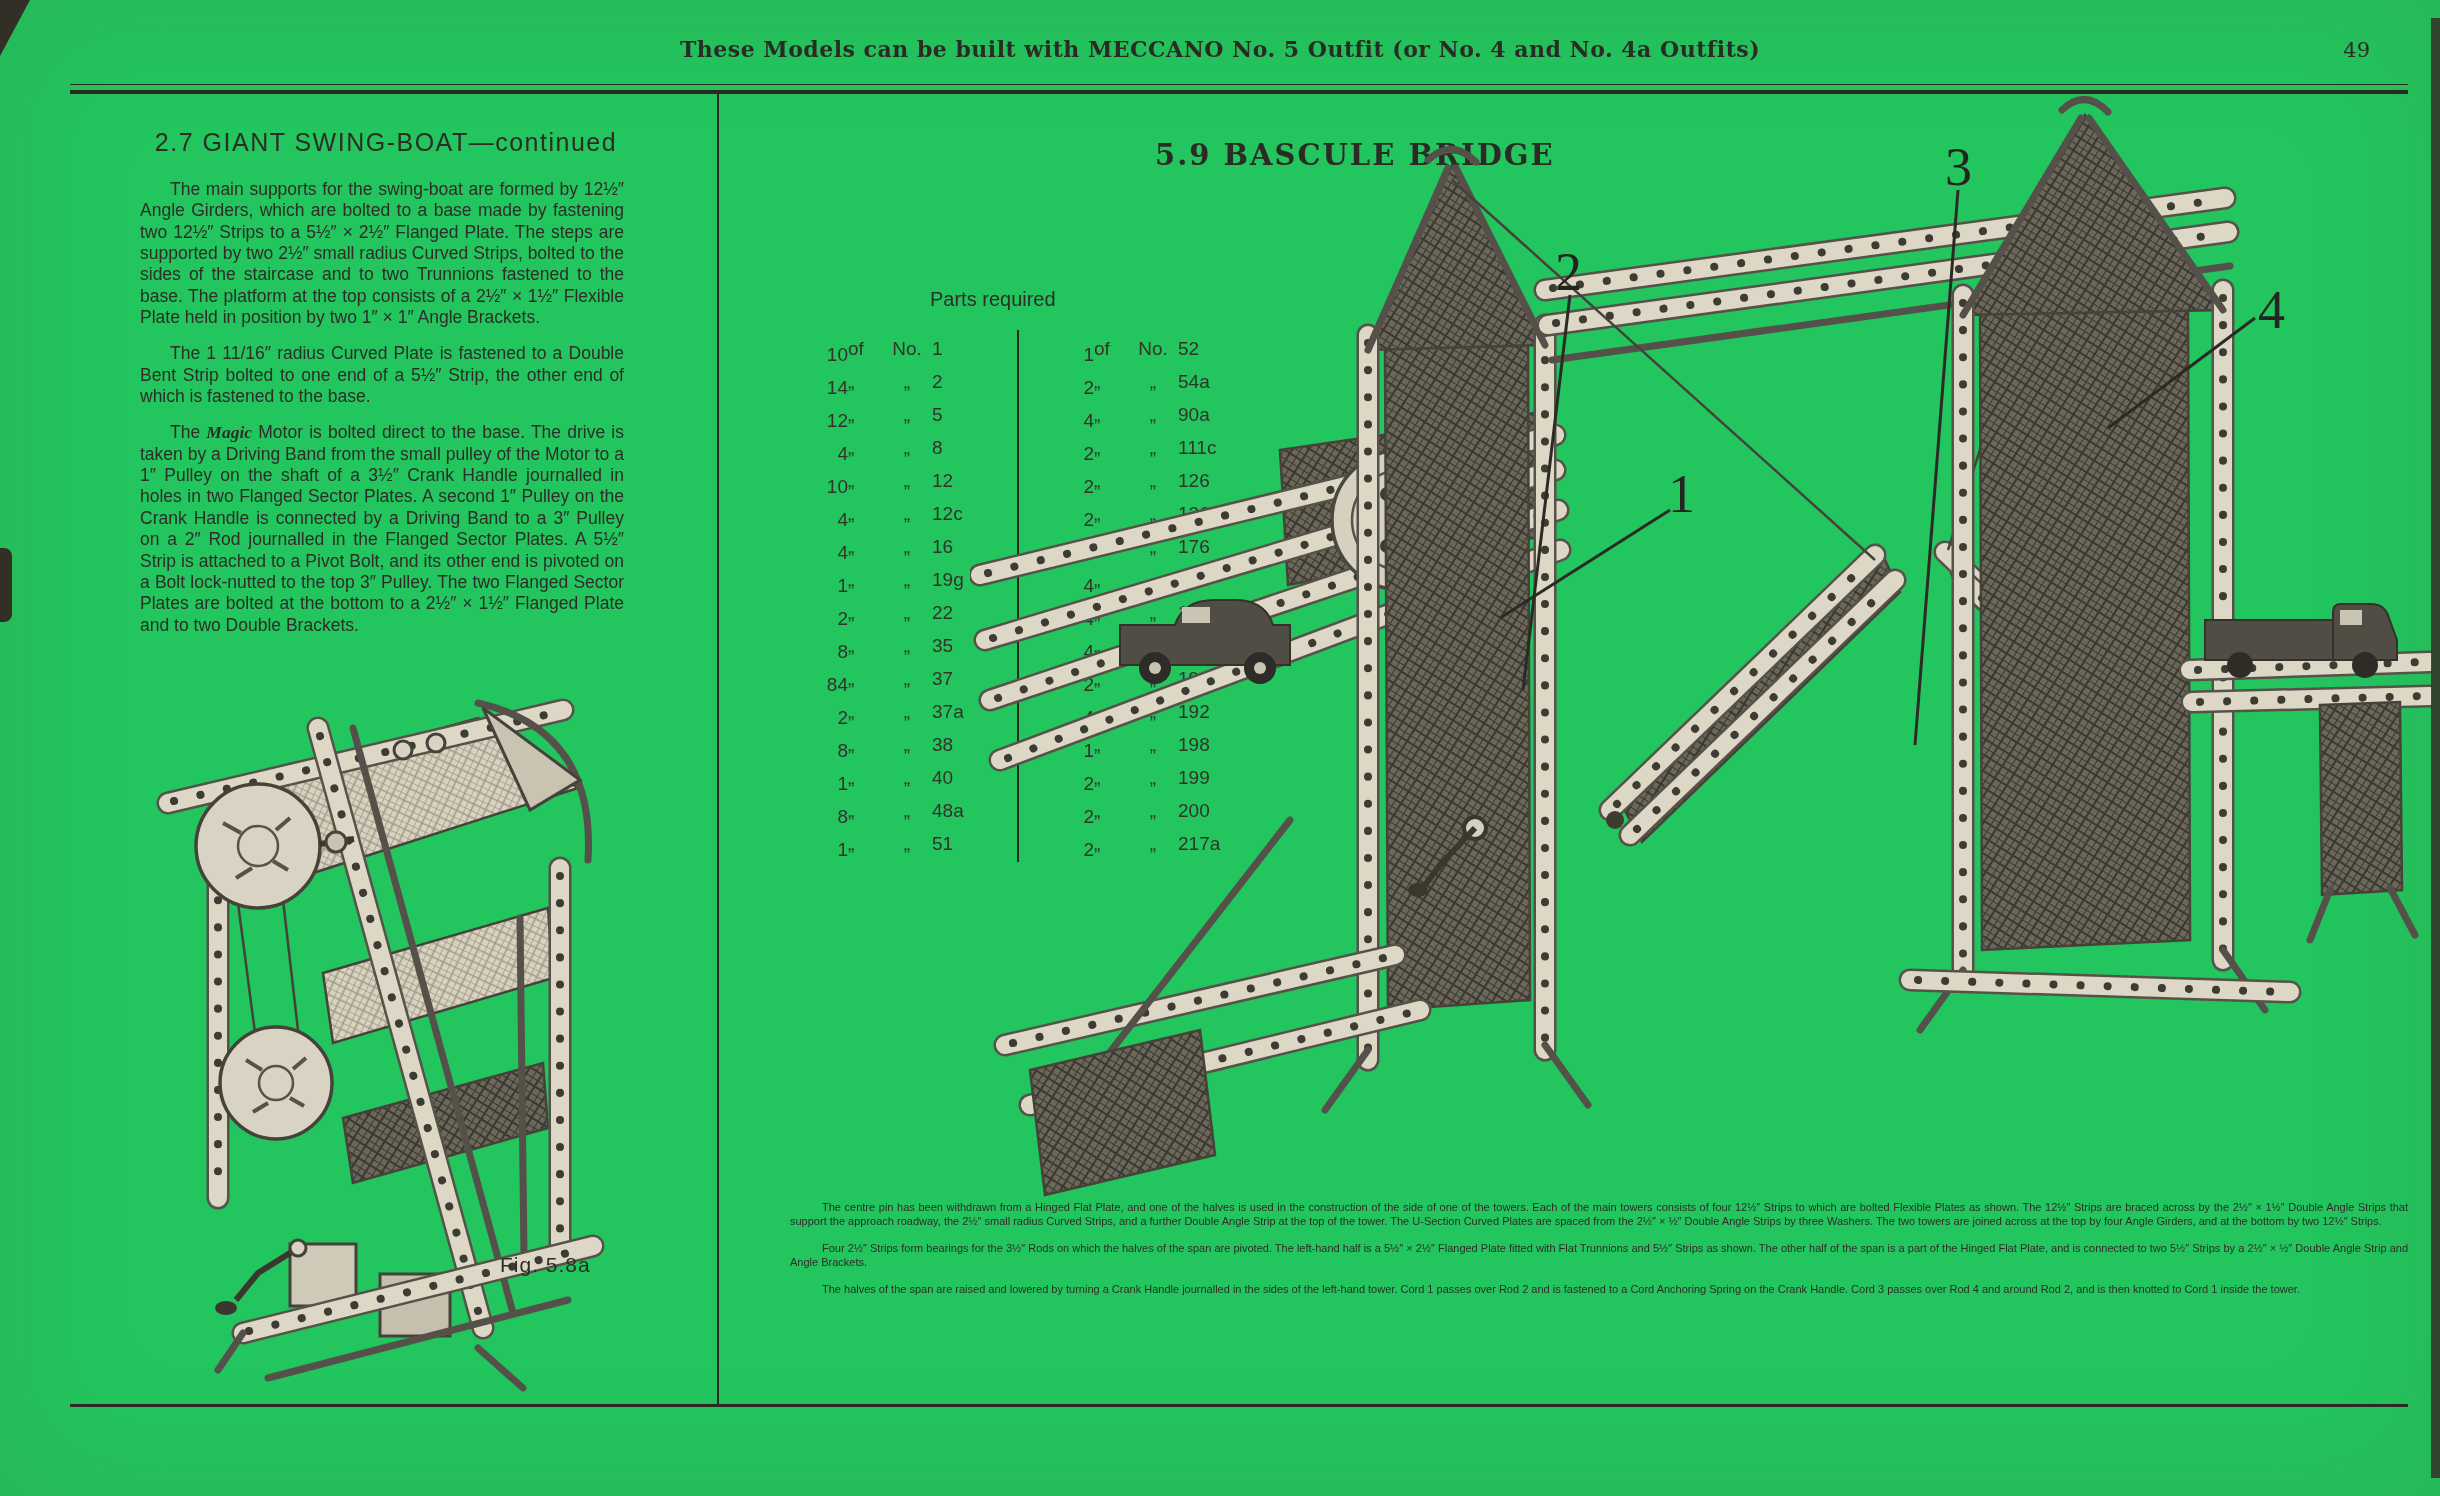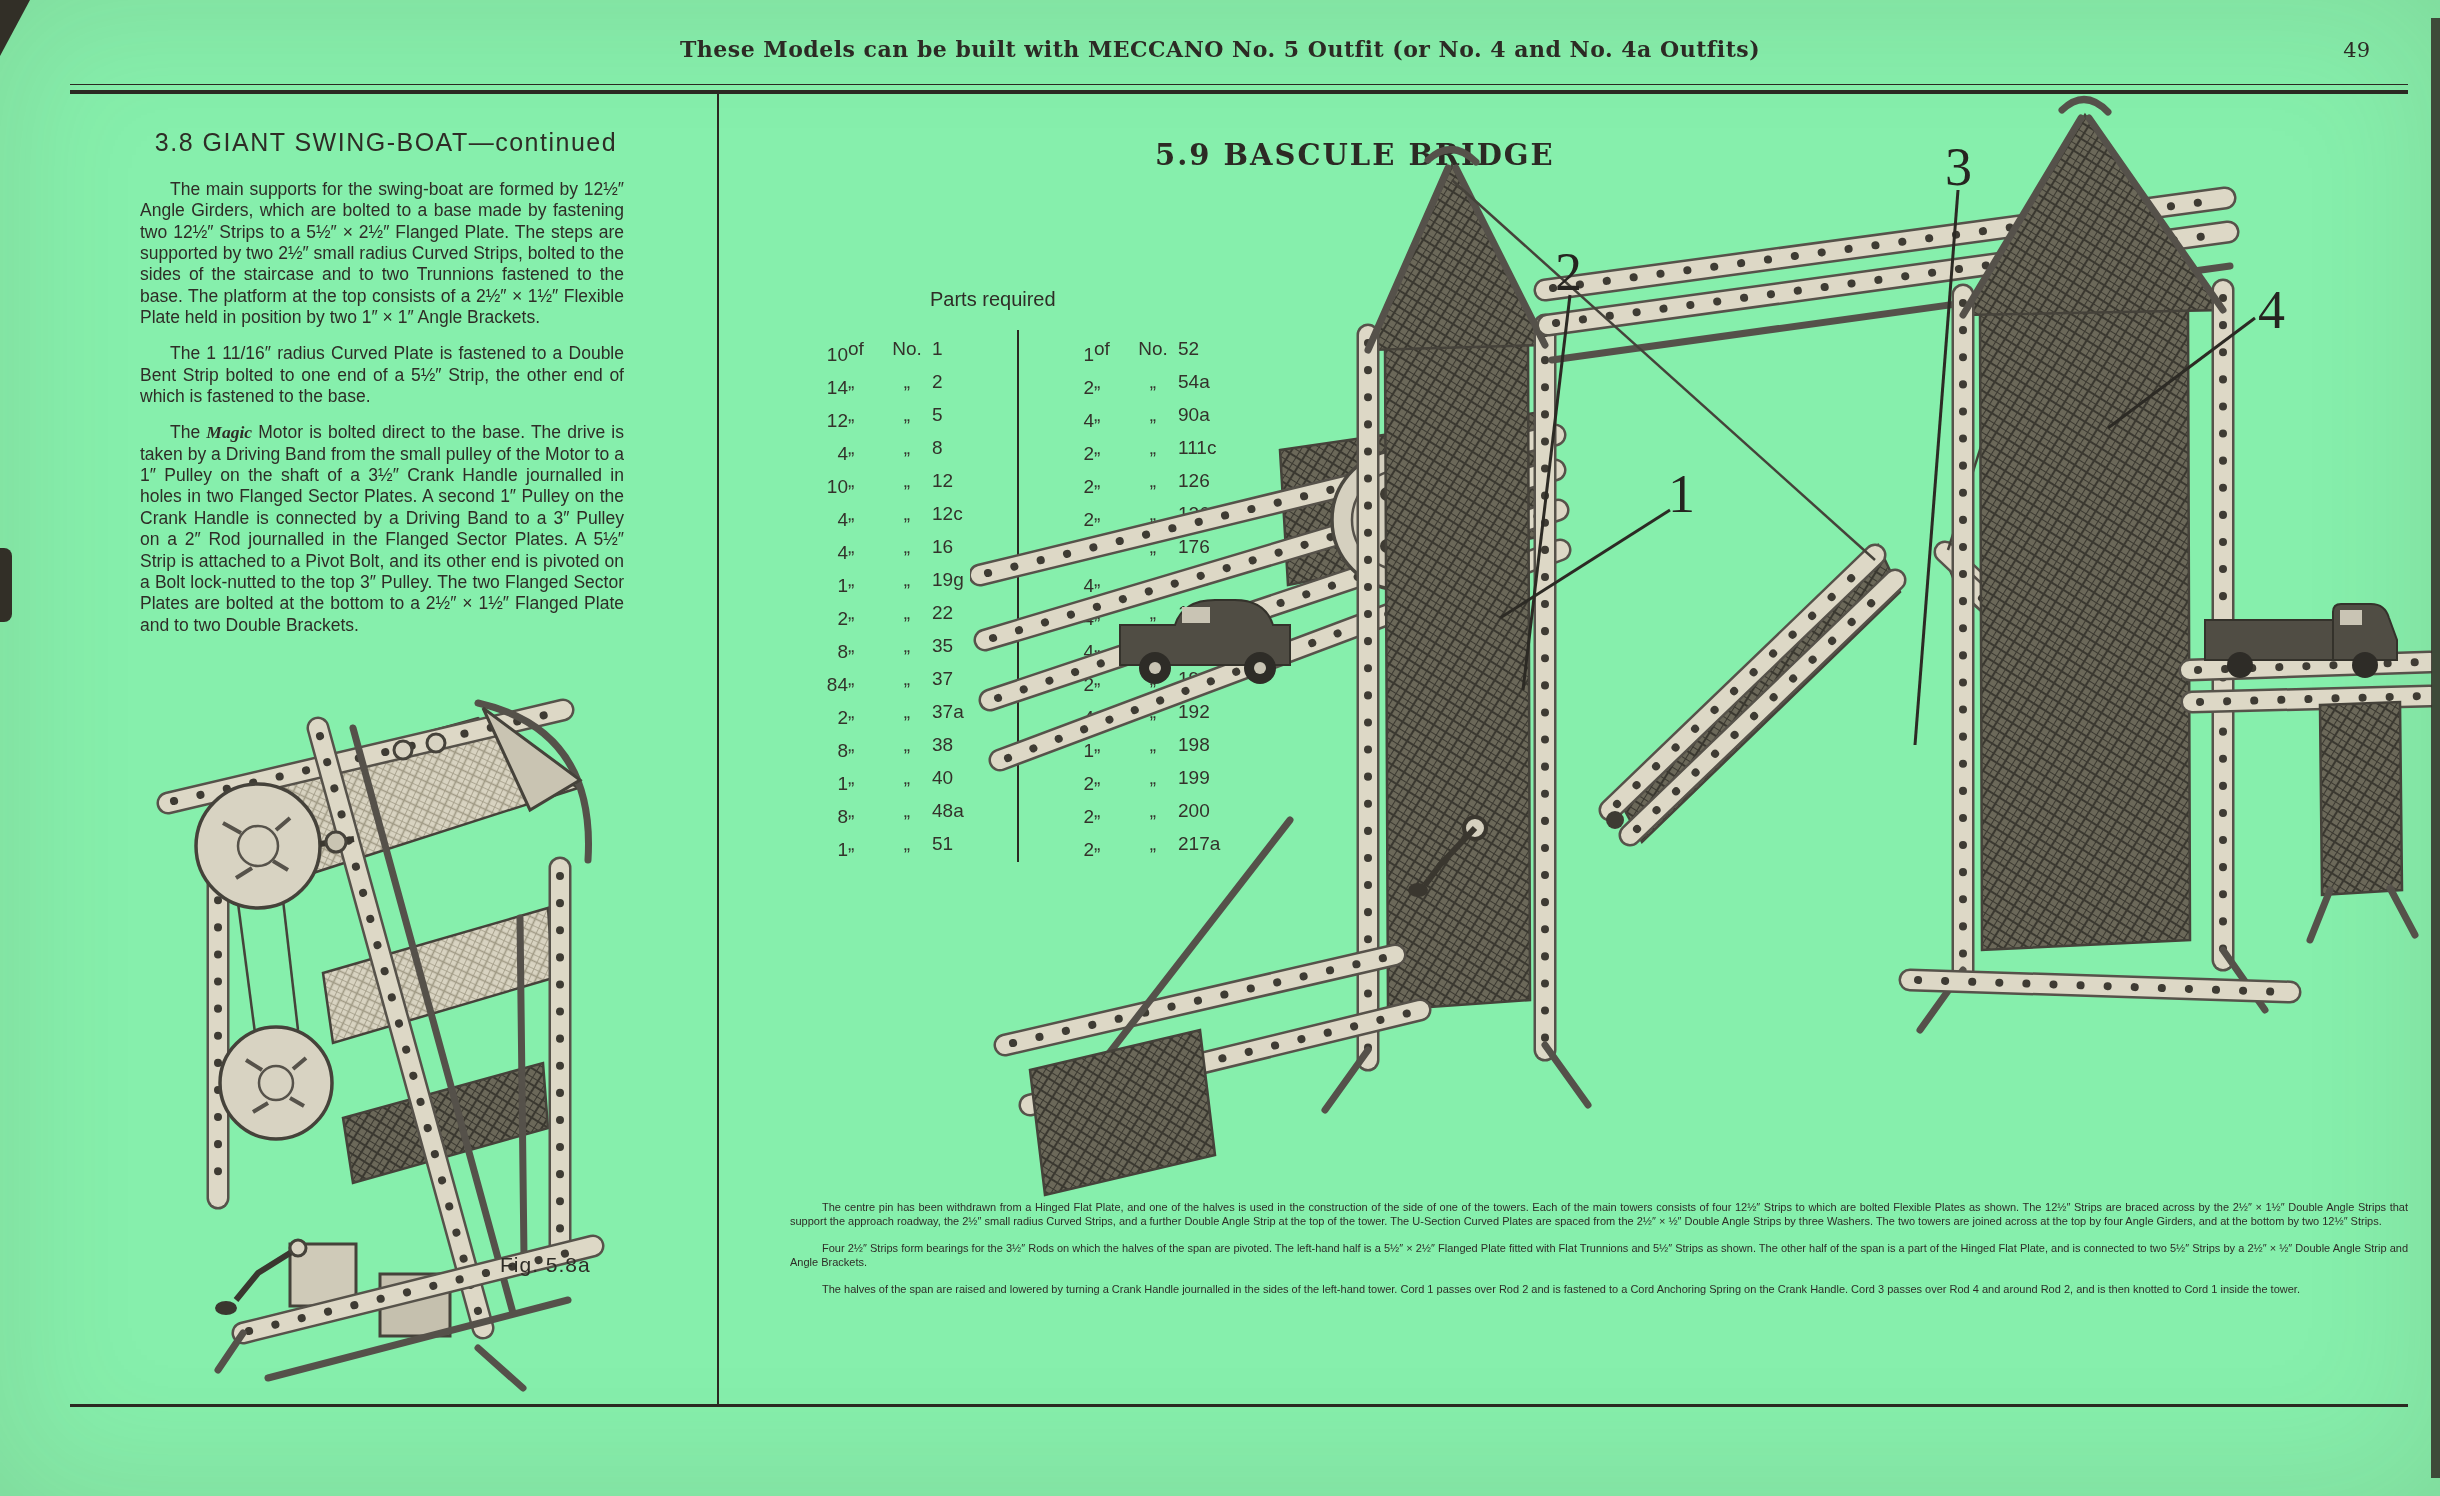--- a/index.html
+++ b/index.html
@@ -1,17 +1,17 @@
 <!DOCTYPE html>
 <html><head>
 <meta charset="utf-8">
 <style>
   html,body{margin:0;padding:0;}
   body{width:2440px;height:1496px;position:relative;font-family:"Liberation Sans",sans-serif;}
-  #page{position:absolute;inset:0;background:#86efac;overflow:hidden;
+  #page{position:absolute;inset:0;background:#22c55e;overflow:hidden;
         box-shadow:inset 0 0 140px rgba(92,80,48,.14);}
   .abs{position:absolute;}
   
   #header-title{left:0;right:0;top:36px;text-align:center;font-family:"DejaVu Serif",serif;
      font-weight:bold;font-size:22px;letter-spacing:.5px;color:#2c2a24;}
   #page-number{right:70px;top:38px;font-family:"DejaVu Serif",serif;font-weight:normal;
      font-size:21px;color:#2c2a24;}
   .rule{background:#2b2922;}
   #rule-thin{left:70px;width:2338px;top:84px;height:1px;}
   #rule-thick{left:70px;width:2338px;top:90px;height:4px;}
@@ -66,21 +66,21 @@
 <div id="page">
 
   <div class="abs" id="header-title">These Models can be built with MECCANO No. 5 Outfit (or No. 4 and No. 4a Outfits)</div>
   <div class="abs" id="page-number">49</div>
   <div class="abs rule" id="rule-thin"></div>
   <div class="abs rule" id="rule-thick"></div>
   <div class="abs" id="divider-v"></div>
   <div class="abs rule" id="rule-bottom"></div>
 
   <div class="abs" id="left-col">
-    <h2 id="left-heading">3.8  GIANT SWING-BOAT—continued</h2>
+    <h2 id="left-heading">2.7  GIANT SWING-BOAT—continued</h2>
     <div>
 
         <p>The main supports for the swing-boat are formed by 12½″ Angle Girders, which are bolted to a base made by fastening two 12½″ Strips to a 5½″ × 2½″ Flanged Plate. The steps are supported by two 2½″ small radius Curved Strips, bolted to the sides of the staircase and to two Trunnions fastened to the base.  The platform at the top consists of a 2½″ × 1½″ Flexible Plate held in position by two 1″ × 1″ Angle Brackets.</p>
 
         <p>The 1 11/16″ radius Curved Plate is fastened to a Double Bent Strip bolted to one end of a 5½″ Strip, the other end of which is fastened to the base.</p>
 
       </div>
     <p><span>The </span><span class="em">Magic</span><span> Motor is bolted direct to the base.  The drive is taken by a Driving Band from the small pulley of the Motor to a 1″ Pulley on the shaft of a 3½″ Crank Handle journalled in holes in two Flanged Sector Plates. A second 1″ Pulley on the Crank Handle is connected by a Driving Band to a 3″ Pulley on a 2″ Rod journalled in the Flanged Sector Plates.  A 5½″ Strip is attached to a Pivot Bolt, and its other end is pivoted on a Bolt lock-nutted to the top 3″ Pulley.  The two Flanged Sector Plates are bolted at the bottom to a 2½″ × 1½″ Flanged Plate and to two Double Brackets.</span></p>
   </div>
 

